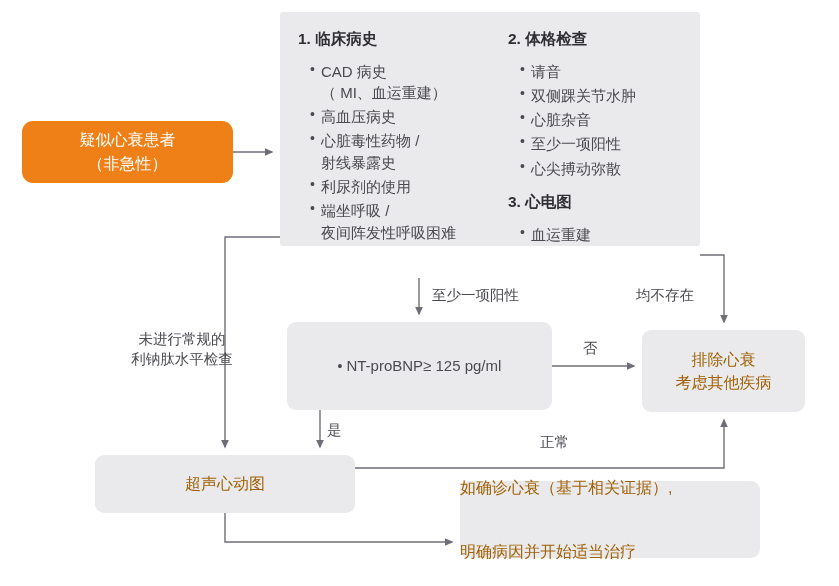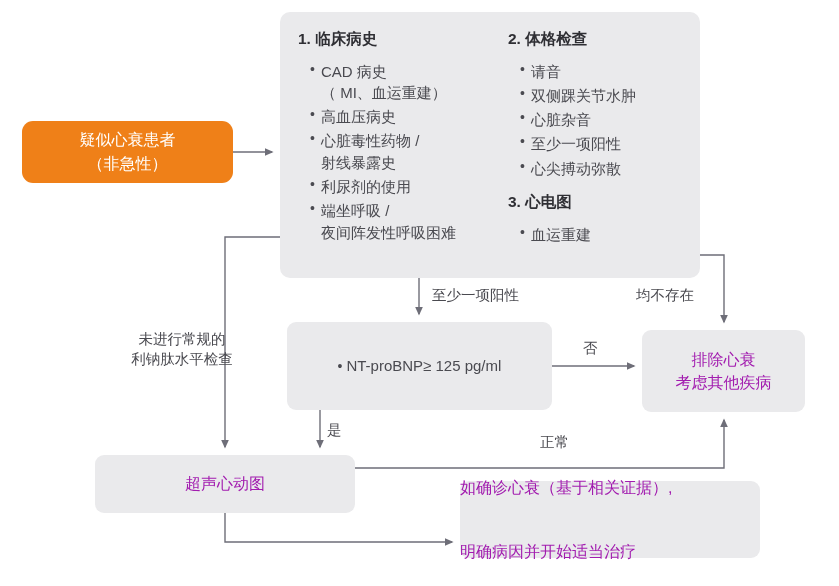--- a/index.html
+++ b/index.html
@@ -41,38 +41,38 @@
     background: #ef8018;
     color: #ffffff;
     align-items: center;
     text-align: center;
     border-radius: 11px;
   }
   .node-text {
     text-align: center;
     line-height: 1.45;
     font-size: 16px;
-    color: #a21caf;
+    color: #a16207;
     white-space: pre-line;
   }
   .orange .node-text {
     color: #ffffff;
     font-weight: normal;
     font-size: 16px;
     line-height: 1.5;
     text-align: right;
   }
 
   
   #panel-assessment {
     left: 280px;
     top: 12px;
     width: 420px;
-    height: 266px;
-    border-radius: 10px;
+    height: 234px;
+    border-radius: 3px;
     display: block;
     padding: 18px 0 0 0;
   }
   .panel-cols {
     display: flex;
     width: 100%;
     height: 100%;
   }
   .panel-col {
     box-sizing: border-box;

